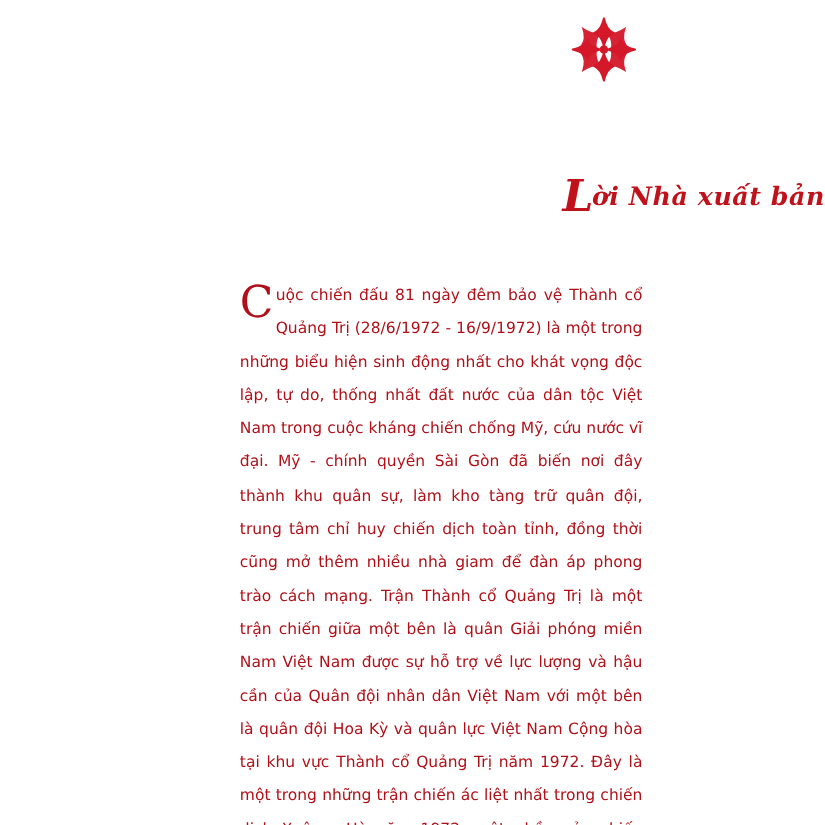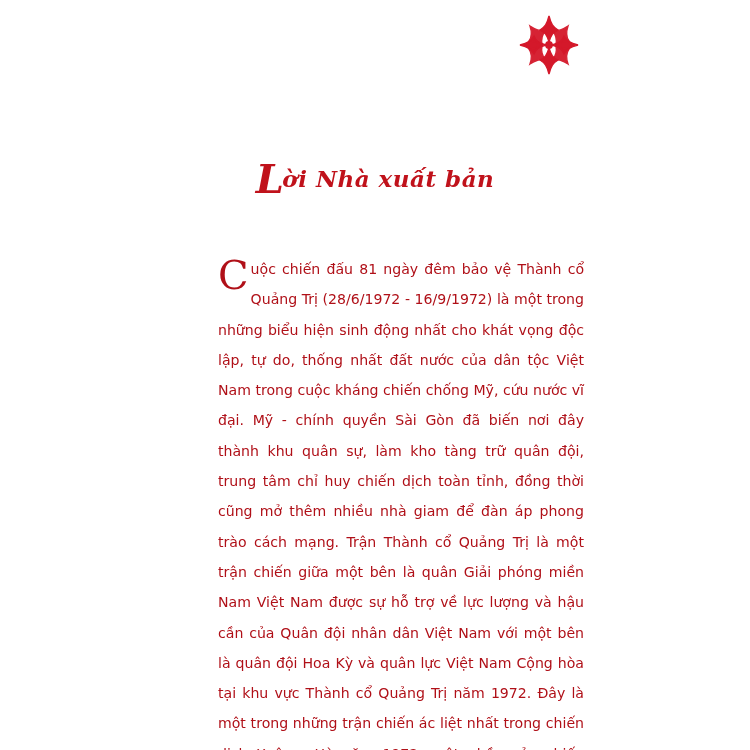--- a/index.html
+++ b/index.html
@@ -28,21 +28,21 @@
     justify-content: center;
   }
   .ornament svg { display: block; }
 
   
   .title-wrap {
     position: absolute;
     top: 163px;
     left: 0;
     width: 750px;
-    text-align: center;
+    text-align: right;
     box-sizing: border-box;
   }
   .title {
     display: inline-block;
     font-family: "DejaVu Serif", serif;
     font-style: italic;
     font-weight: bold;
     font-size: 23px;
     color: #c0121b;
     letter-spacing: 0.5px;

